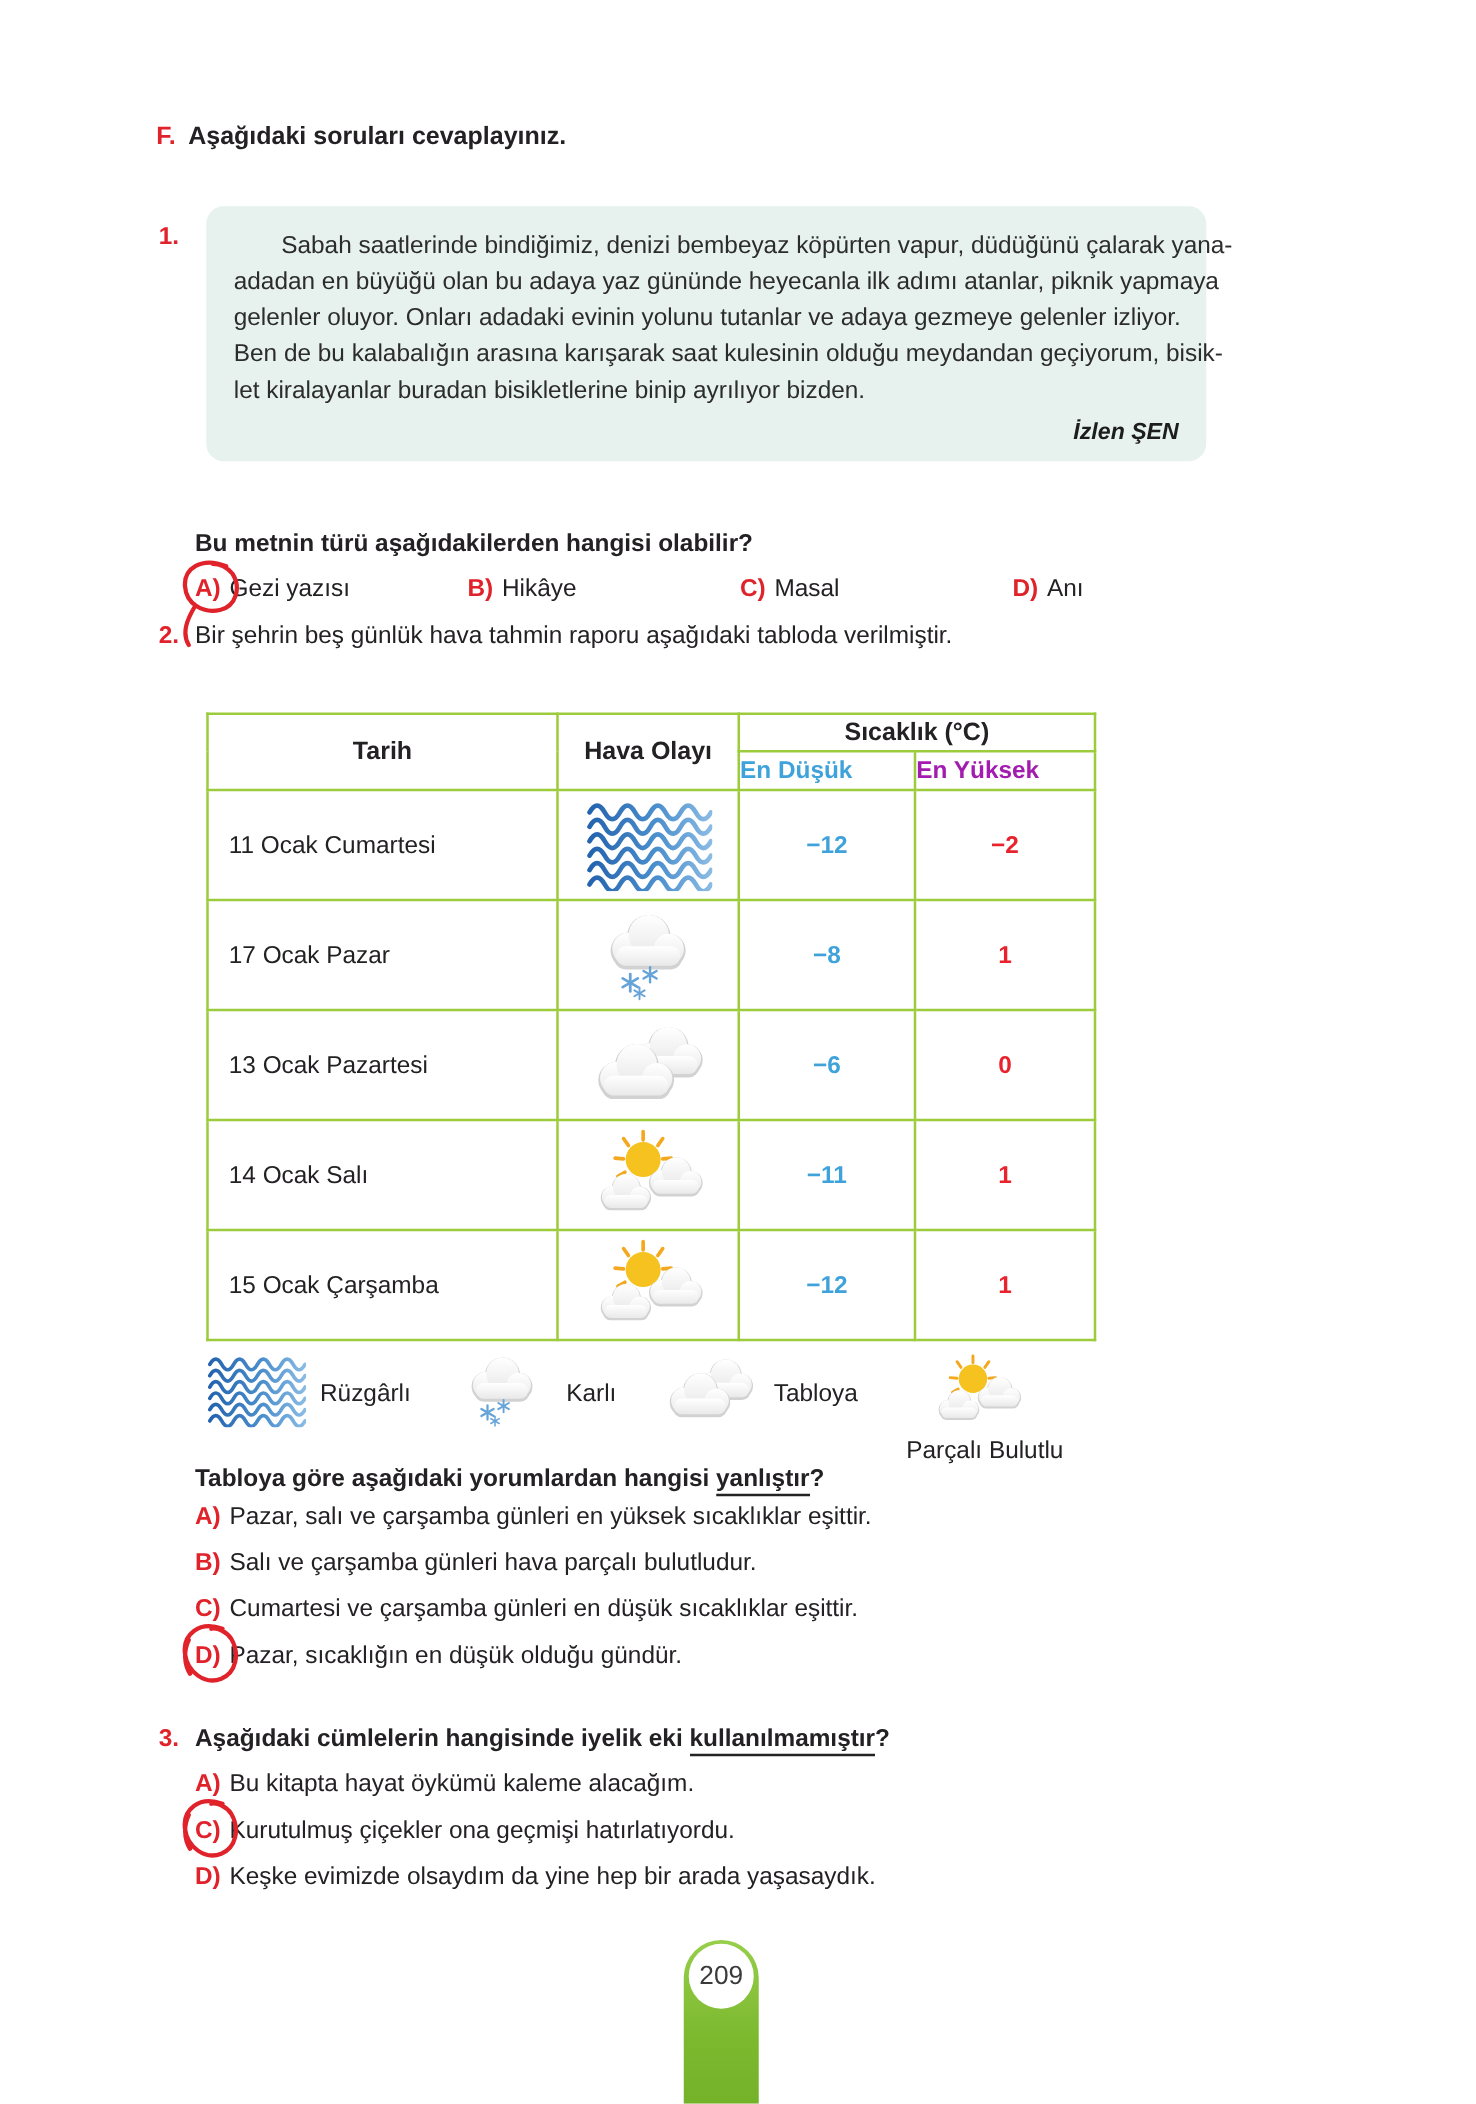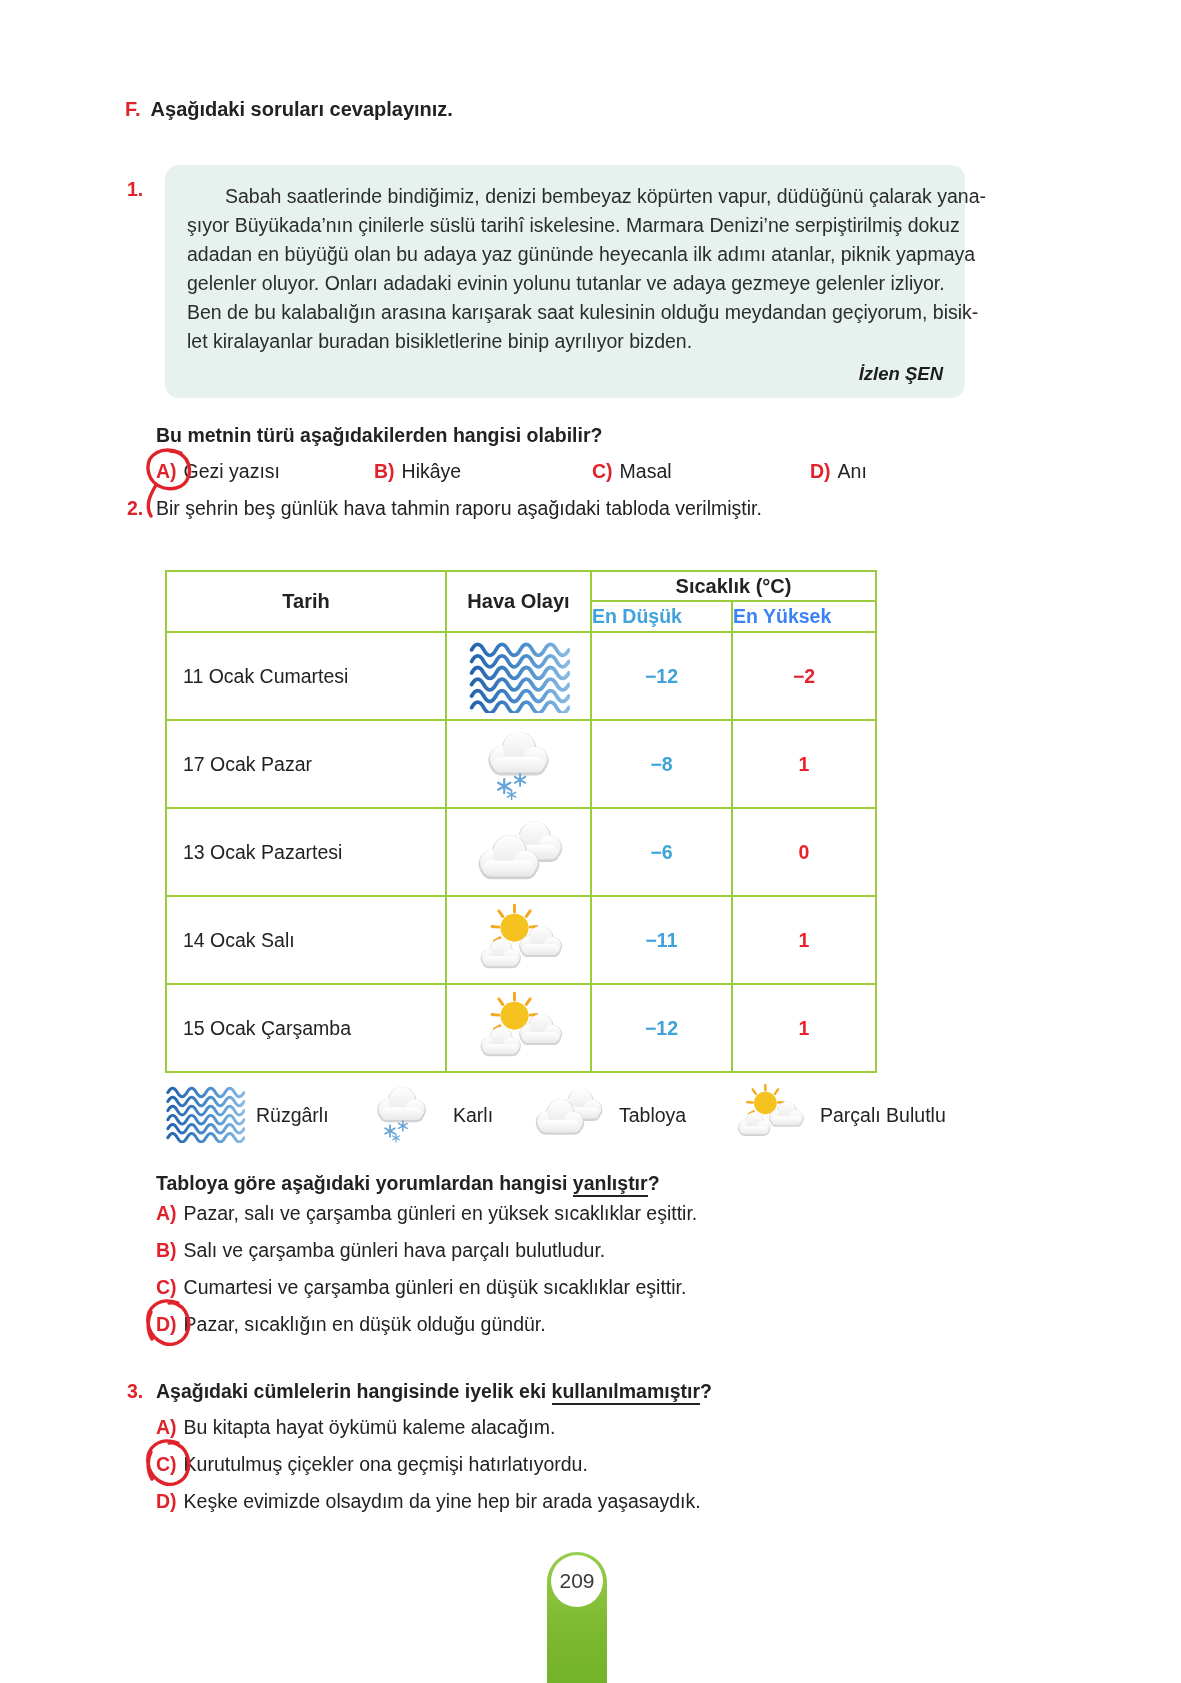--- a/index.html
+++ b/index.html
@@ -39,37 +39,37 @@
   .q2-num{left:127px;top:497px;}
 
   table.wtable{
     position:absolute;left:165px;top:570px;border-collapse:collapse;table-layout:fixed;
   }
   .wtable th,.wtable td{border:2px solid #9ccb3c;box-sizing:border-box;padding:0;}
   .wtable th{font-size:20px;}
   .wtable .h-main{height:30px;font-weight:bold;text-align:center;}
   .wtable .h-sub{height:31px;font-weight:bold;text-align:left;font-size:19.5px;}
   .wtable .h-min{color:#3fa2da;}
-  .wtable .h-max{color:#3b82f6;}
+  .wtable .h-max{color:#a21caf;}
   .wtable td{height:88px;}
   .wtable td.date{padding-left:16px;text-align:left;font-size:19.5px;}
   .wtable td.icon-cell{text-align:center;vertical-align:middle;}
   .wtable td.tmin{text-align:center;font-weight:bold;color:#3fa2da;}
   .wtable td.tmax{text-align:center;font-weight:bold;color:#e8232e;}
   .icon-cell .wicon{width:102px;height:74px;vertical-align:middle;}
 
   
   .legend{position:absolute;left:165px;top:1083px;width:860px;height:64px;}
   .legend-item{position:absolute;top:0;height:64px;display:flex;align-items:center;}
   .legend-item .wicon{width:80px;height:60px;}
   .legend-item .legend-label{margin-left:11px;}
   .legend-item.li-0{left:0;}
   .legend-item.li-1{left:197px;}
   .legend-item.li-2{left:363px;}
-  .legend-item.li-3{left:564px;}
+  .legend-item.li-3{left:549px;flex-direction:column;}
 
   .q2-question{position:absolute;left:156px;top:1172px;font-weight:bold;}
   .underlined{border-bottom:2.5px solid #232323;padding-bottom:1px;}
 
   .opt-list{position:absolute;left:156px;}
   .q2-opts{top:1198px;}
   .q3-opts{top:1412px;}
   .opt-line{height:37px;line-height:30px;white-space:nowrap;}
 
   
@@ -182,21 +182,20 @@
 <div>
 
   <div class="section-header">
     <span class="red sec-letter">F.</span><span>Aşağıdaki soruları cevaplayınız.</span>
   </div>
 
   <div class="qnum" style="top:178px;">1.</div>
 
   <div class="passage-card">
     <div class="pline first">Sabah saatlerinde bindiğimiz, denizi bembeyaz köpürten vapur, düdüğünü çalarak yana-</div>
-    <div class="pline">şıyor Büyükada’nın çinilerle süslü tarihî iskelesine. Marmara Denizi’ne serpiştirilmiş dokuz</div>
     <div class="pline">adadan en büyüğü olan bu adaya yaz gününde heyecanla ilk adımı atanlar, piknik yapmaya</div>
     <div class="pline">gelenler oluyor. Onları adadaki evinin yolunu tutanlar ve adaya gezmeye gelenler izliyor.</div>
     <div class="pline">Ben de bu kalabalığın arasına karışarak saat kulesinin olduğu meydandan geçiyorum, bisik-</div>
     <div class="pline last">let kiralayanlar buradan bisikletlerine binip ayrılıyor bizden.</div>
     <div class="attribution">İzlen ŞEN</div>
   </div>
 
   <div class="q1-question">Bu metnin türü aşağıdakilerden hangisi olabilir?</div>
 
   <div class="q1-options">

